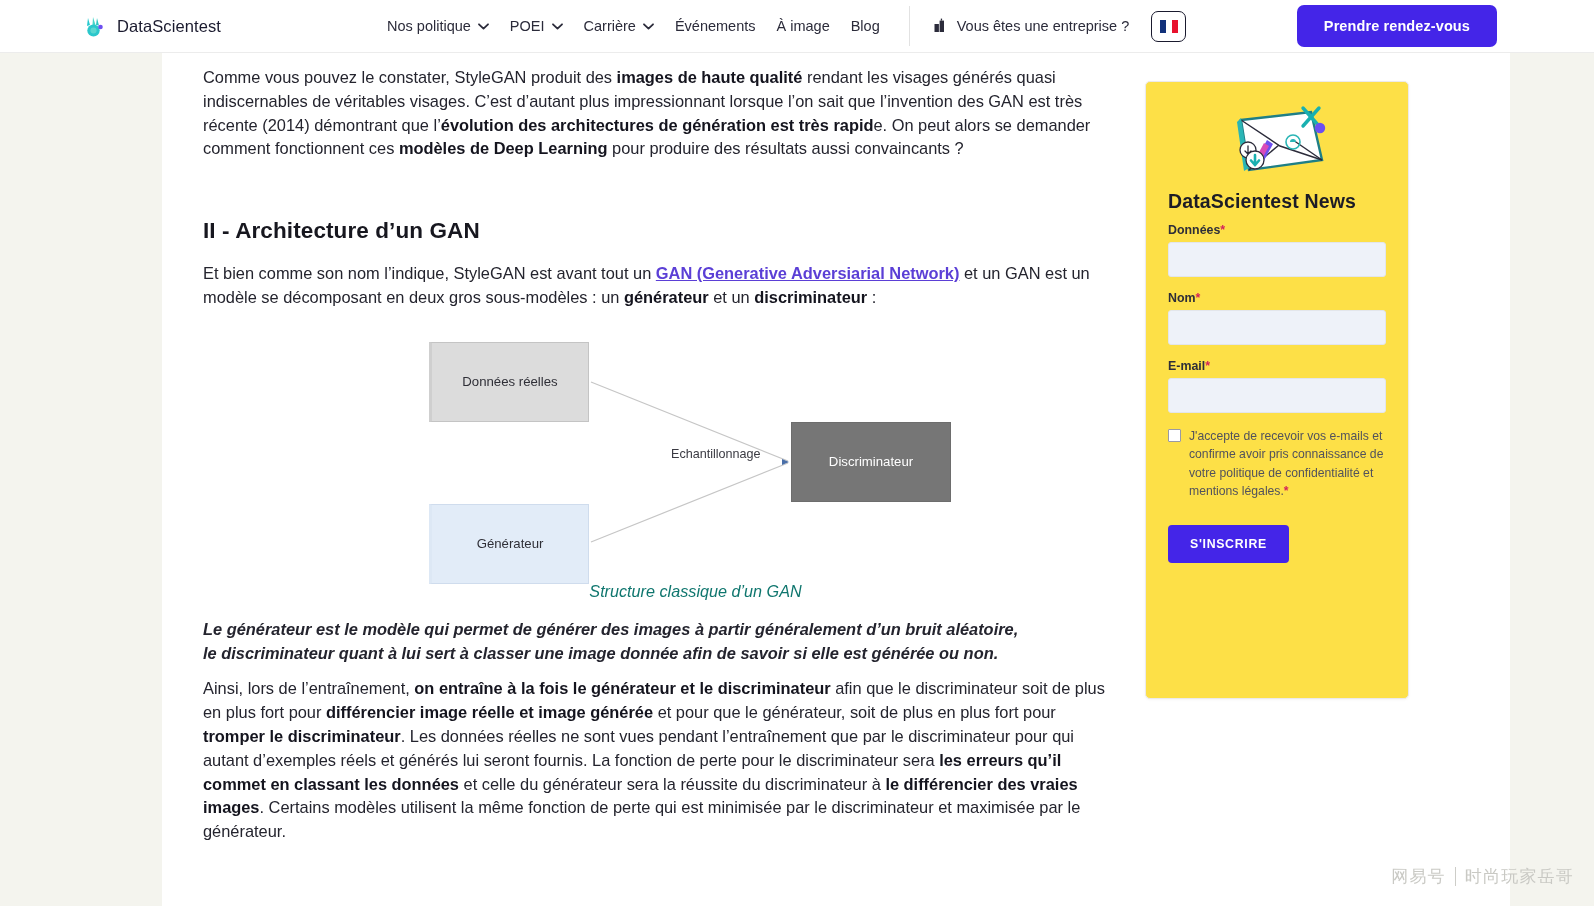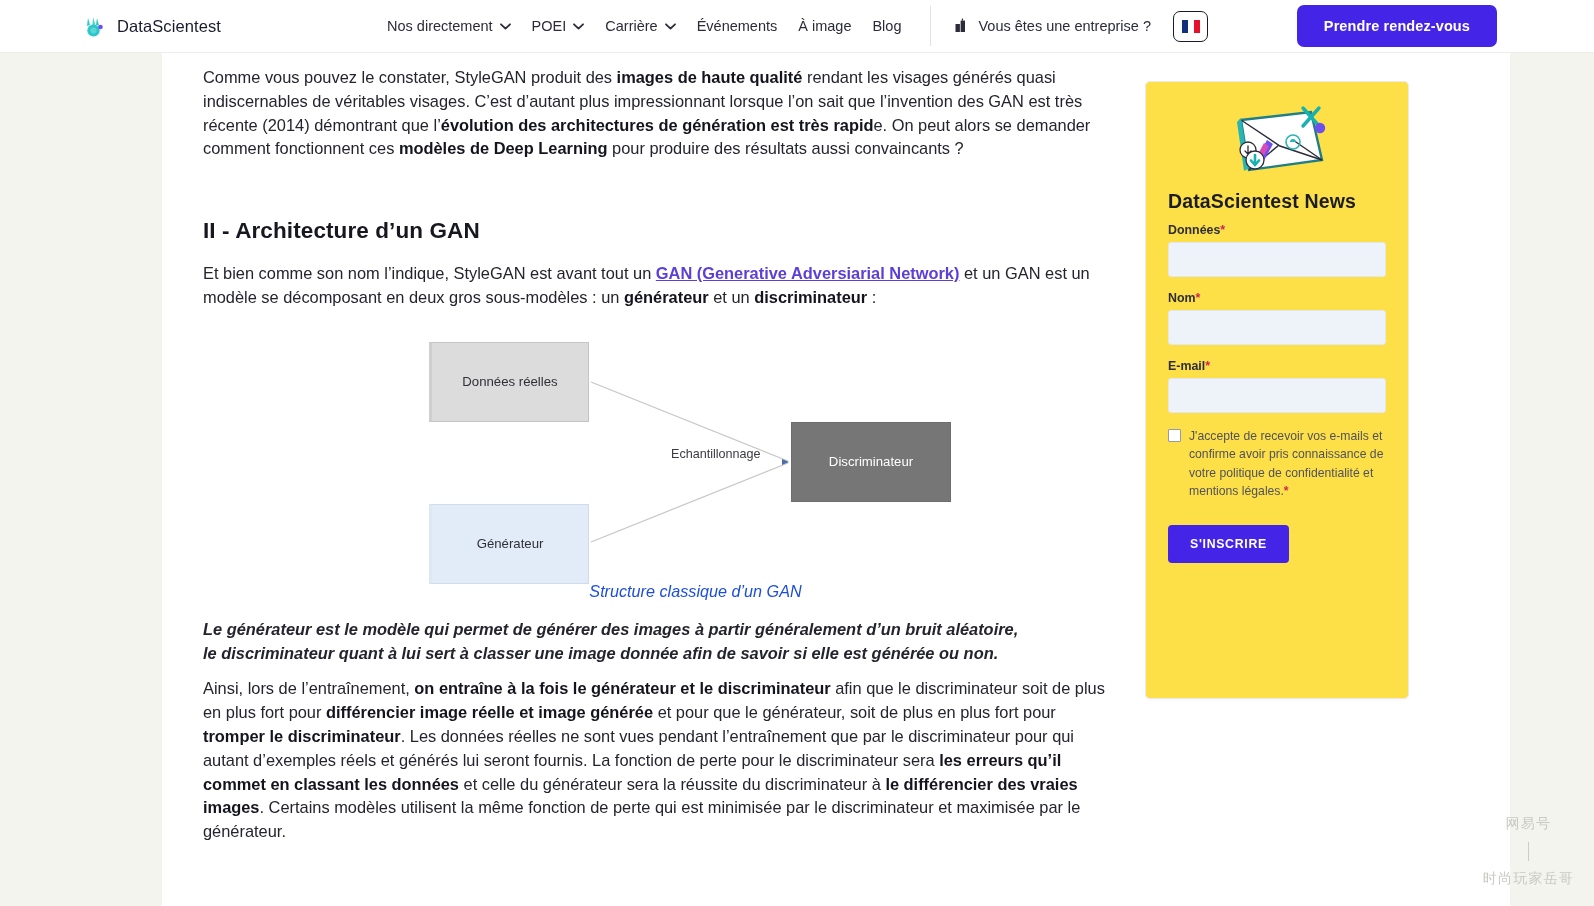--- a/index.html
+++ b/index.html
@@ -132,21 +132,21 @@
     position: absolute; left: 0; top: 0;
     width: 905px; height: 240px; overflow: visible;
   }
   .sample-label {
     position: absolute; left: 428px; top: 113px;
     font-size: 12.6px; color: #3a3a42; white-space: nowrap;
   }
   .fig-caption {
     position: absolute; top: 248px; left: 0; width: 905px;
     text-align: center;
-    font-size: 16.2px; font-style: italic; color: #1d4ed8;
+    font-size: 16.2px; font-style: italic; color: #0f766e;
   }
 
   .quote {
     margin: 38px 0 0 40px; width: 830px;
     font-size: 16.4px; line-height: 24.4px;
     font-style: italic; font-weight: 700; color: #17171f;
   }
   .after-quote { margin-top: 45px; }
 
   
@@ -196,25 +196,24 @@
     border: none; border-radius: 4px;
     font-size: 12.3px; font-weight: 700; letter-spacing: .7px;
     padding: 12px 22px; cursor: pointer;
     font-family: "Liberation Sans", sans-serif;
   }
 
   
   .watermark {
     position: absolute; right: 20px; bottom: 18px;
     display: flex; align-items: center; gap: 9px;
-    color: #c9c9c4; font-size: 14px;
+    color: #c9c9c4; font-size: 17px;
     font-family: "DejaVu Sans", sans-serif;
     letter-spacing: 1.2px; z-index: 30;
     user-select: none;
-    flex-direction: column;
   }
   .wm-bar { width: 1px; height: 19px; background: #cdcdc8; }
 </style>
 </head>
 <body>
 
 <div class="header">
 
   <div class="logo-wrap">
     <span>
@@ -225,21 +224,21 @@
         <ellipse cx="9.5" cy="15.5" rx="6.2" ry="6" fill="#2bc7cb"></ellipse>
         <ellipse cx="9.5" cy="15.5" rx="3.1" ry="3" fill="#5ad7d0"></ellipse>
         <circle cx="16.5" cy="12" r="2.3" fill="#6d4ff0"></circle>
       </svg>
     </span>
     <span class="logo-text">DataScientest</span>
   </div>
 
   <nav class="nav">
     <span class="nav-item">
-      <span>Nos directement</span>
+      <span>Nos politique</span>
       <span>
         <svg class="chev" viewBox="0 0 11 7">
             <path d="M1 1.3 L5.5 5.6 L10 1.3" stroke="#2b2b3a" stroke-width="1.8" fill="none" stroke-linecap="round" stroke-linejoin="round"></path>
           </svg>
       </span>
     </span>
     <span class="nav-item">
       <span>POEI</span>
       <span>
         <svg class="chev" viewBox="0 0 11 7">

